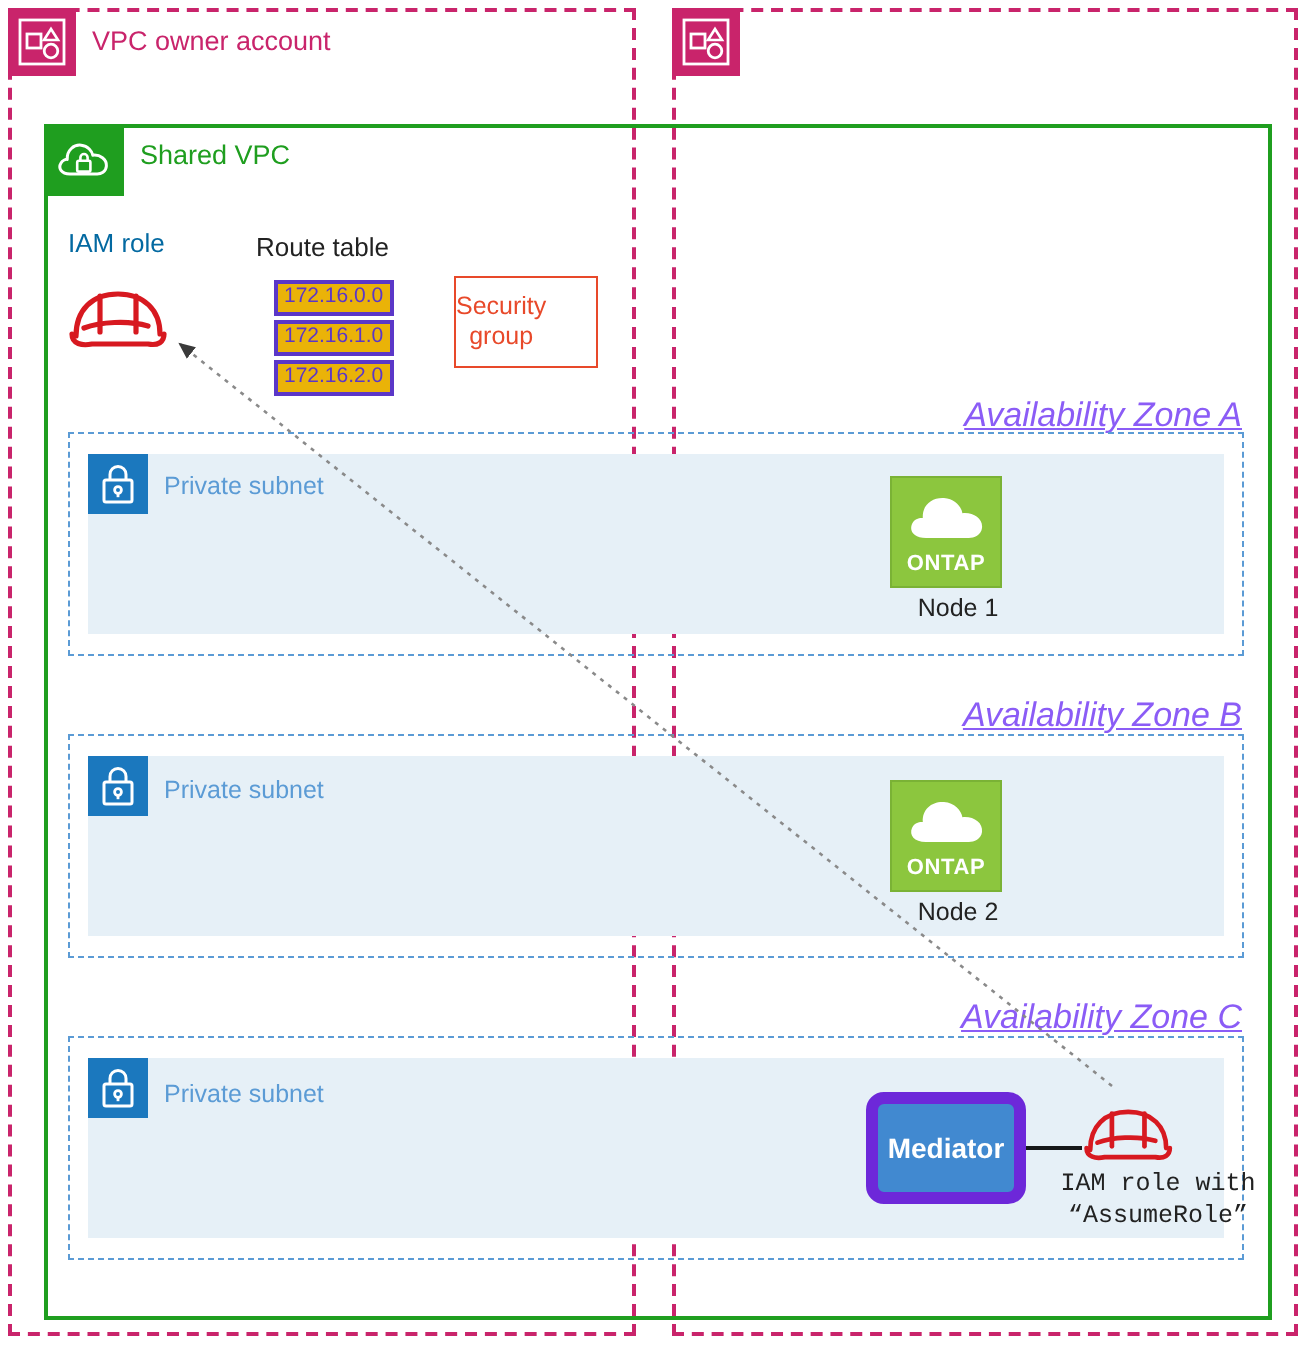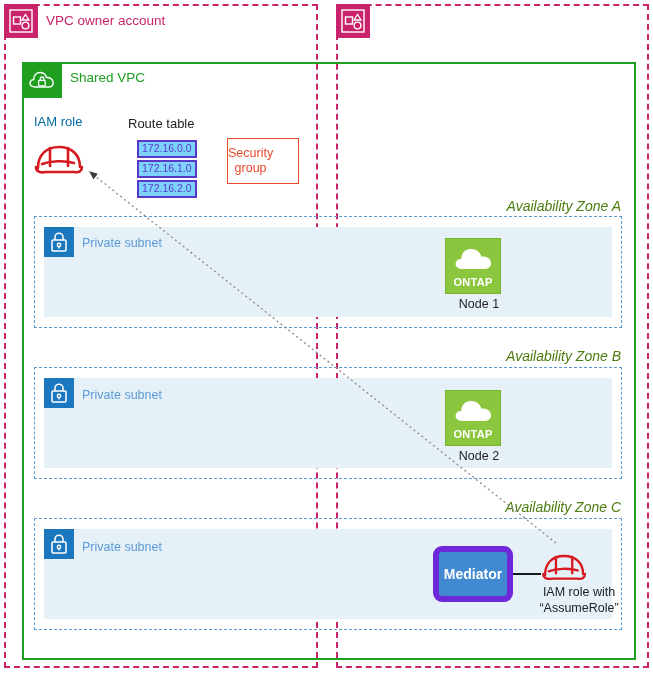--- a/index.html
+++ b/index.html
@@ -107,21 +107,21 @@
     top: 140px;
     display: flex;
     flex-direction: column;
     gap: 2px;
   }
   .route-entry {
     border: 2px solid #5B37C8;
     color: #5B37C8;
     font-size: 10.5px;
     padding: 0px 3px 1px 3px;
-    background: #7dd3fc;
+    background: #eab308;
     line-height: 13px;
     white-space: nowrap;
   }
 
   
   #security-group-box {
     position: absolute;
     left: 227px;
     top: 138px;
     width: 72px;
@@ -134,24 +134,25 @@
     text-align: center;
     line-height: 15px;
     box-sizing: border-box;
     background: #ffffff;
   }
 
   
   .az-label {
     position: absolute;
     right: 32px;
-    color: #4d7c0f;
-    font-size: 14px;
+    color: #8b5cf6;
+    font-size: 17px;
     font-style: italic;
     white-space: nowrap;
+    text-decoration: underline;
   }
   .az-box {
     position: absolute;
     left: 34px;
     width: 588px;
     height: 112px;
     border: 1.5px dashed #5B9BD5;
     box-sizing: border-box;
   }
   .subnet-box {
@@ -242,20 +243,21 @@
   }
   #assume-role-caption {
     position: absolute;
     left: 524px;
     top: 584px;
     width: 110px;
     text-align: center;
     font-size: 12.5px;
     color: #222222;
     line-height: 16px;
+    font-family: Liberation Mono, monospace;
   }
 
   
   #arrow-layer {
     position: absolute;
     left: 0;
     top: 0;
     width: 653px;
     height: 676px;
     pointer-events: none;

